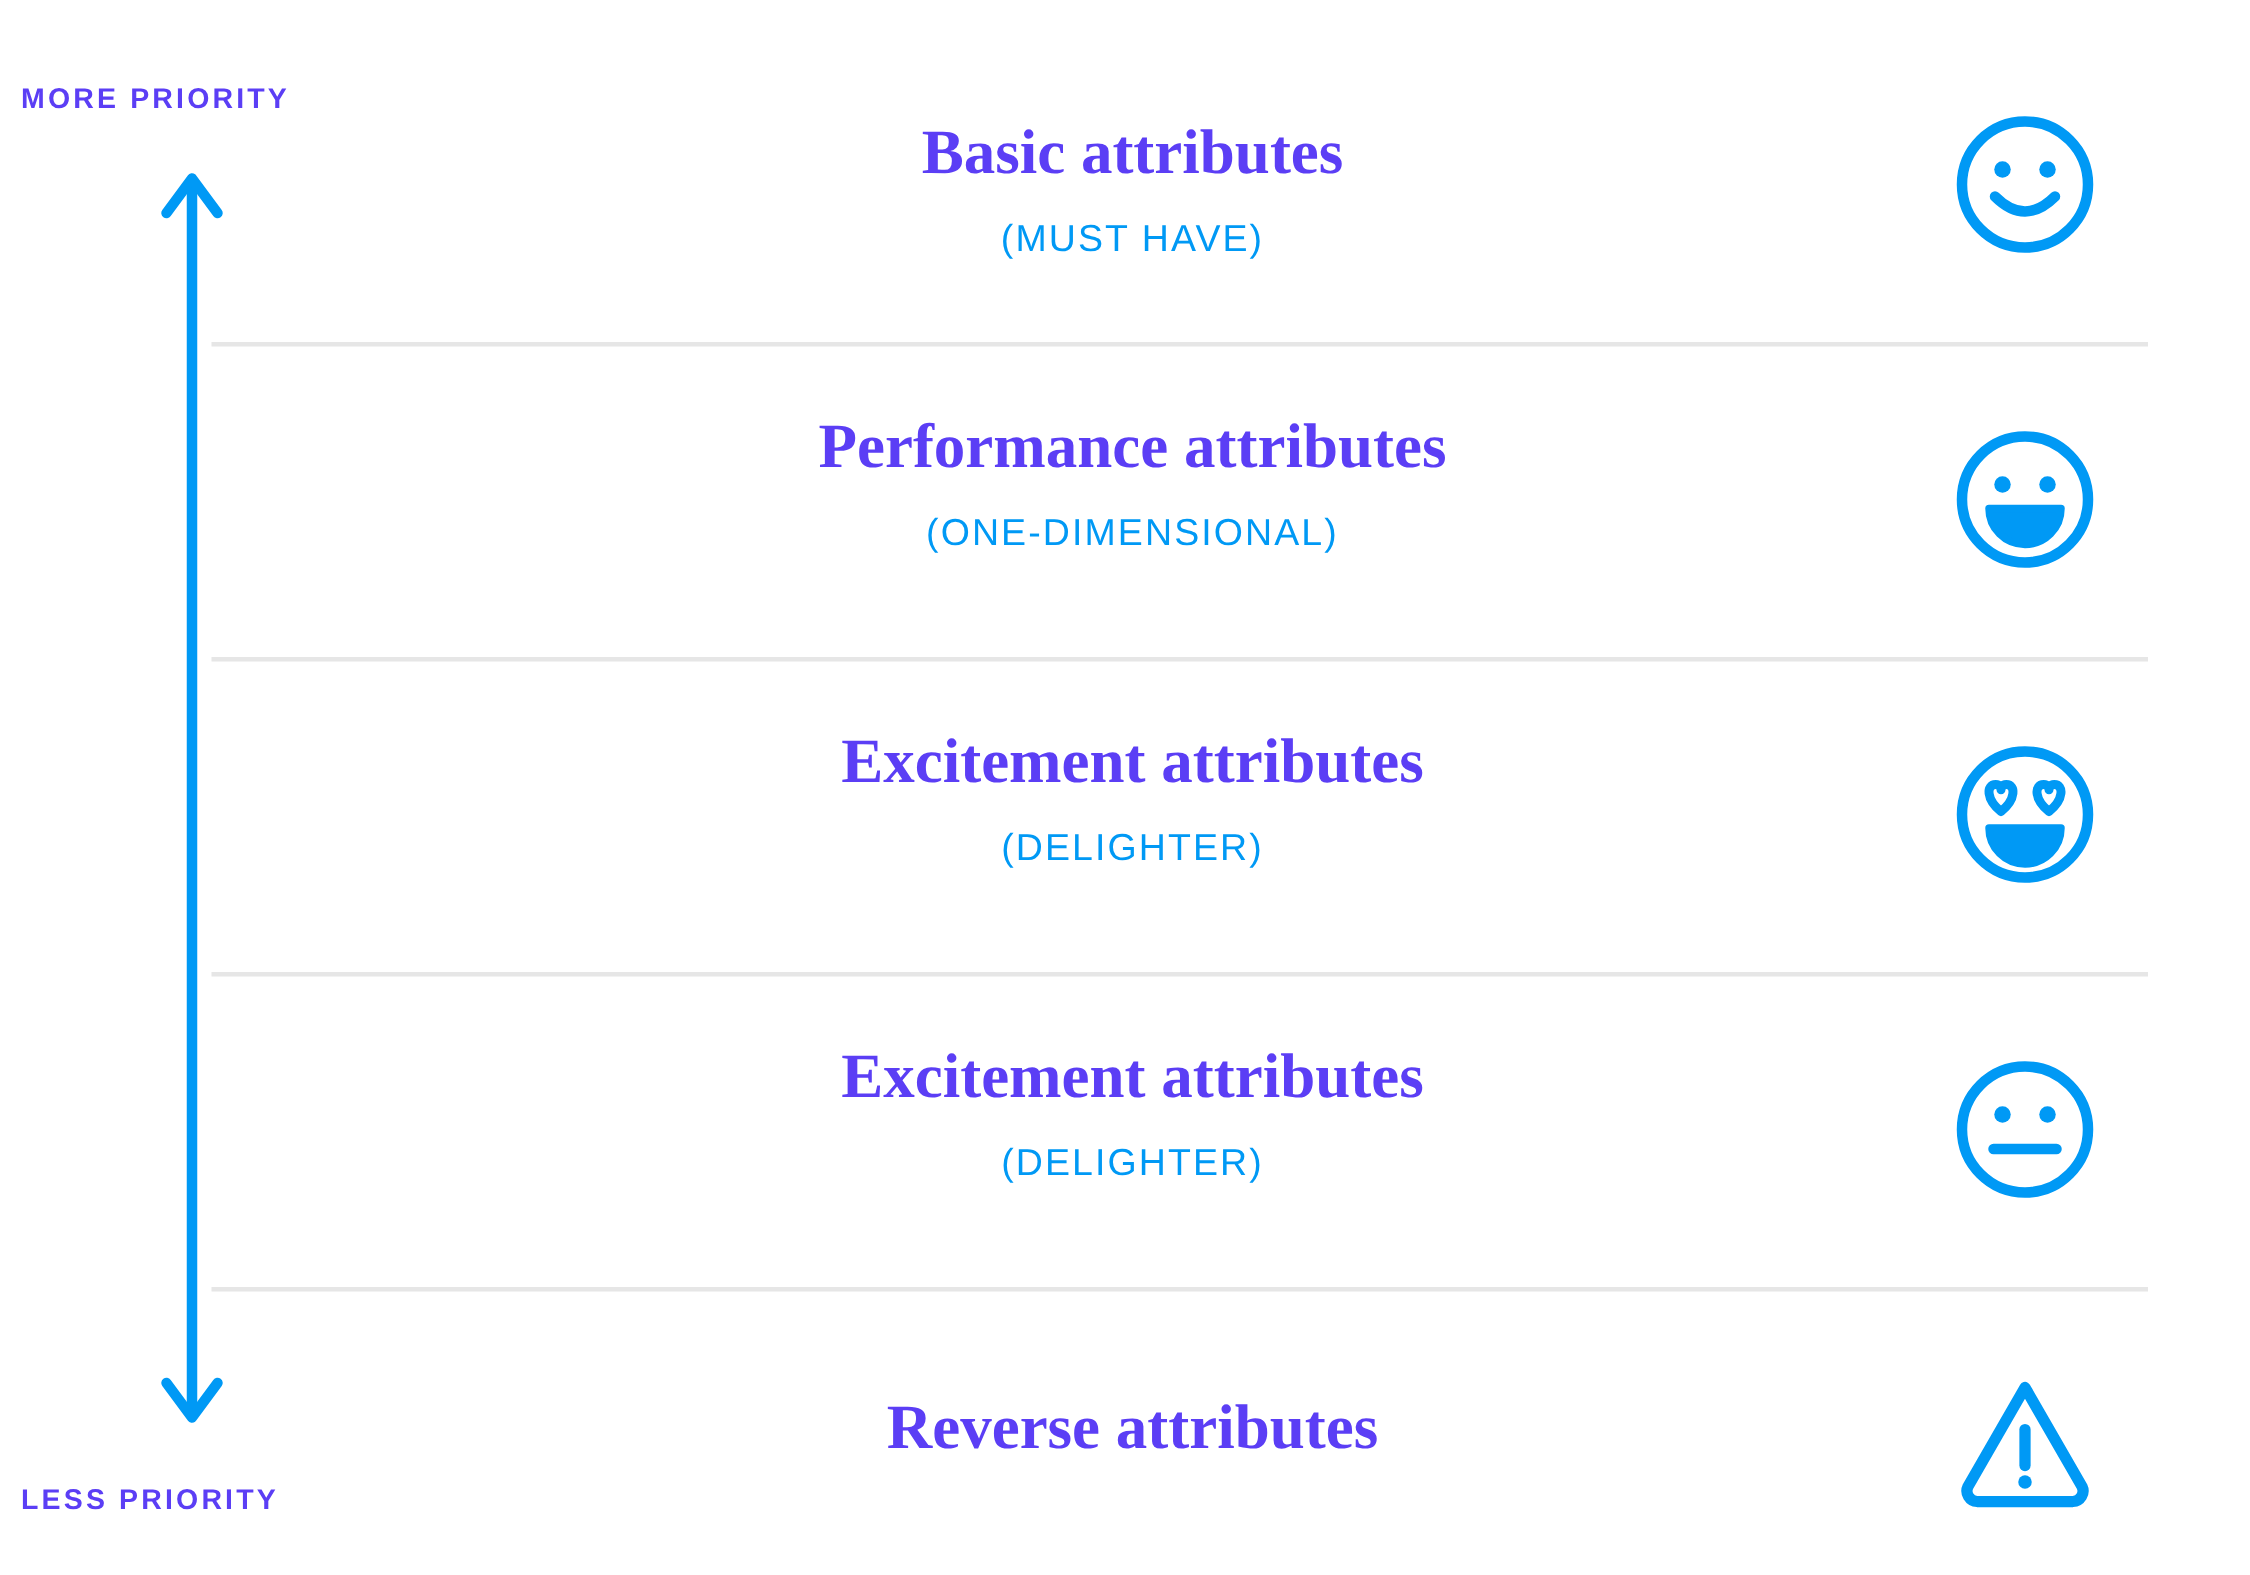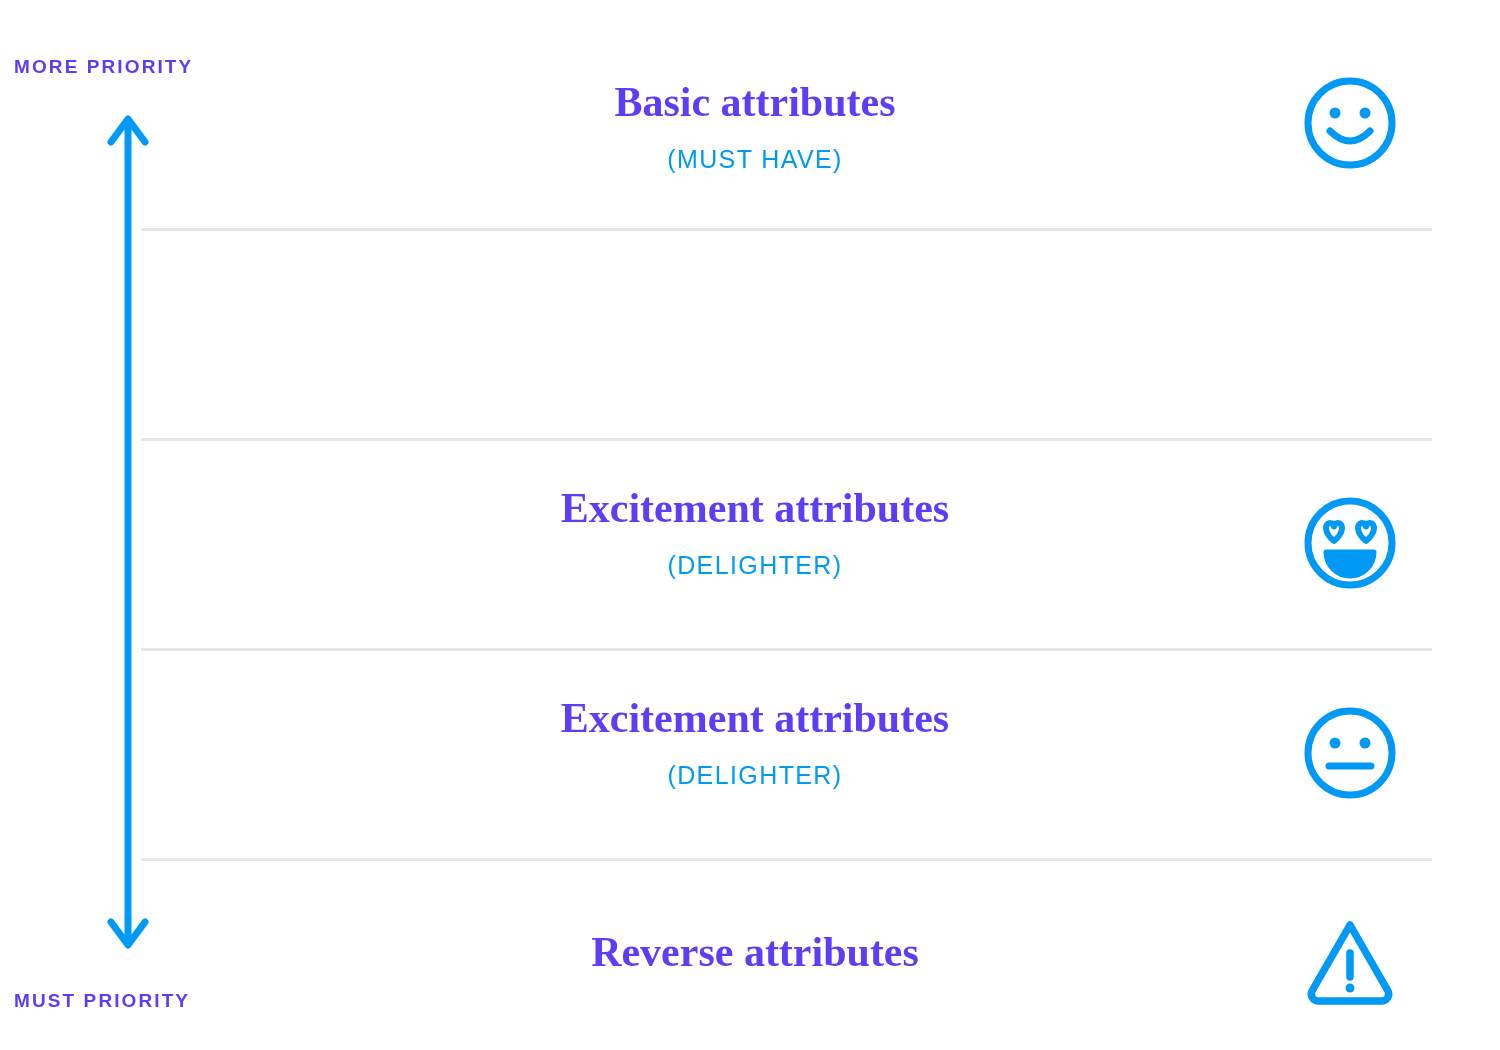--- a/index.html
+++ b/index.html
@@ -149,21 +149,21 @@
     <div class="priority-label top">MORE PRIORITY</div>
 
     <div class="axis-arrow">
       <svg width="48" height="840" viewBox="0 0 48 840" xmlns="http://www.w3.org/2000/svg">
         <line x1="24" y1="10" x2="24" y2="830" stroke="#0099F5" stroke-width="7" stroke-linecap="butt"></line>
         <polyline points="7,30 24,7 41,30" fill="none" stroke="#0099F5" stroke-width="7" stroke-linecap="round" stroke-linejoin="round"></polyline>
         <polyline points="7,810 24,833 41,810" fill="none" stroke="#0099F5" stroke-width="7" stroke-linecap="round" stroke-linejoin="round"></polyline>
       </svg>
     </div>
 
-    <div class="priority-label bottom">MUST PRIORITY</div>
+    <div class="priority-label bottom">LESS PRIORITY</div>
   </div>
 
   <div class="rows">
 
     <div class="row-divider div-1"></div>
     <div class="row-divider div-2"></div>
     <div class="row-divider div-3"></div>
     <div class="row-divider div-4"></div>
 
     <div class="row row-1">
@@ -174,20 +174,34 @@
       <div class="row-icon">
         <svg width="100" height="100" viewBox="0 0 100 100" xmlns="http://www.w3.org/2000/svg">
           <circle cx="50" cy="50" r="42" fill="none" stroke="#0099F5" stroke-width="7"></circle>
           <circle cx="35" cy="40" r="5.5" fill="#0099F5"></circle>
           <circle cx="65" cy="40" r="5.5" fill="#0099F5"></circle>
           <path d="M30 58 Q50 78 70 58" fill="none" stroke="#0099F5" stroke-width="7" stroke-linecap="round"></path>
         </svg>
       </div>
     </div>
 
+    <div class="row row-2">
+      <div class="row-text">
+        <div class="row-title">Performance attributes</div>
+        <div class="row-subtitle">(ONE-DIMENSIONAL)</div>
+      </div>
+      <div class="row-icon">
+        <svg width="100" height="100" viewBox="0 0 100 100" xmlns="http://www.w3.org/2000/svg">
+          <circle cx="50" cy="50" r="42" fill="none" stroke="#0099F5" stroke-width="7"></circle>
+          <circle cx="35" cy="40" r="5.5" fill="#0099F5"></circle>
+          <circle cx="65" cy="40" r="5.5" fill="#0099F5"></circle>
+          <path d="M26 56 L74 56 A24 24 0 0 1 26 56 Z" fill="#0099F5" stroke="#0099F5" stroke-width="5" stroke-linejoin="round"></path>
+        </svg>
+      </div>
+    </div>
 
     <div class="row row-3">
       <div class="row-text">
         <div class="row-title">Excitement attributes</div>
         <div class="row-subtitle">(DELIGHTER)</div>
       </div>
       <div class="row-icon">
         <svg width="100" height="100" viewBox="0 0 100 100" xmlns="http://www.w3.org/2000/svg">
           <circle cx="50" cy="50" r="42" fill="none" stroke="#0099F5" stroke-width="7"></circle>
           <path d="M34 48 C24 40 24 30 30.5 30 C33.5 30 34 32.5 34 33.5

